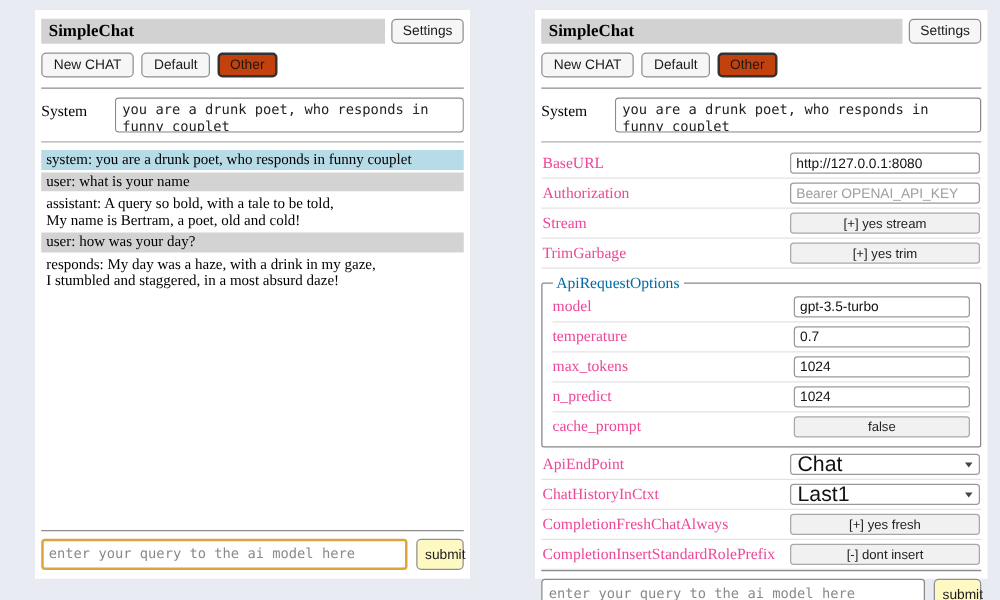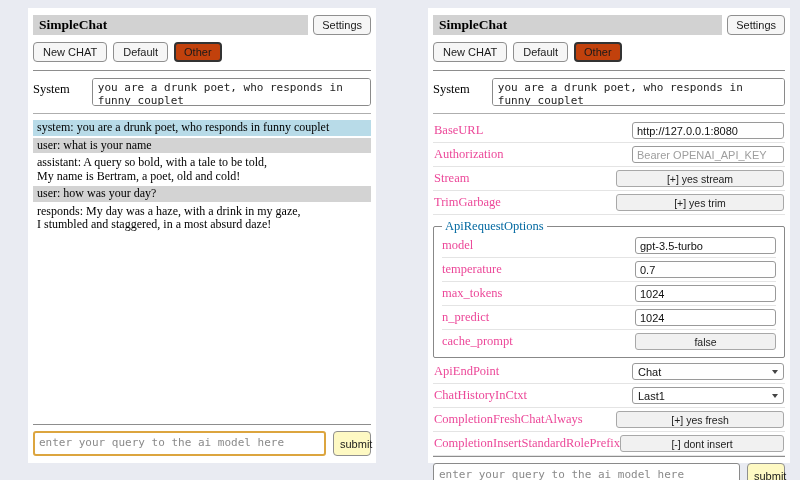--- a/index.html
+++ b/index.html
@@ -75,31 +75,31 @@
   }
   .slabel { font-size: 12.5px; color: #ec4899; }
   .ctl-input {
     width: 152px; height: 17px;
     font-family: "Liberation Sans", sans-serif; font-size: 11px; color: #111;
     border: 1px solid #9a9a9a; border-radius: 3px; padding: 0 4px;
     background: #fff; outline: none;
   }
   .ctl-input::placeholder { color: #9e9e9e; }
   .ctl-btn {
-    width: 168px; height: 17px;
+    width: 152px; height: 17px;
     font-family: "Liberation Sans", sans-serif; font-size: 10.5px; color: #222;
     background: #f1f1f1; border: 1px solid #a8a8a8; border-radius: 3px;
     cursor: pointer;
   }
   .sel {
     width: 152px; height: 17px;
     border: 1px solid #9a9a9a; border-radius: 3px; background: #fff;
     display: flex; align-items: center; justify-content: space-between;
     padding: 0 5px;
-    font-family: "Liberation Sans", sans-serif; font-size: 11px; color: #111;
+    font-family: "Liberation Sans", sans-serif; font-size: 17px; color: #111;
     cursor: pointer;
   }
   .chev {
     width: 0; height: 0;
     border-left: 3.5px solid transparent; border-right: 3.5px solid transparent;
     border-top: 4px solid #444;
   }
   fieldset.aro {
     border: 1px solid #888; border-radius: 2px;
     margin: 4px 0 2px; padding: 0 8px 4px;

